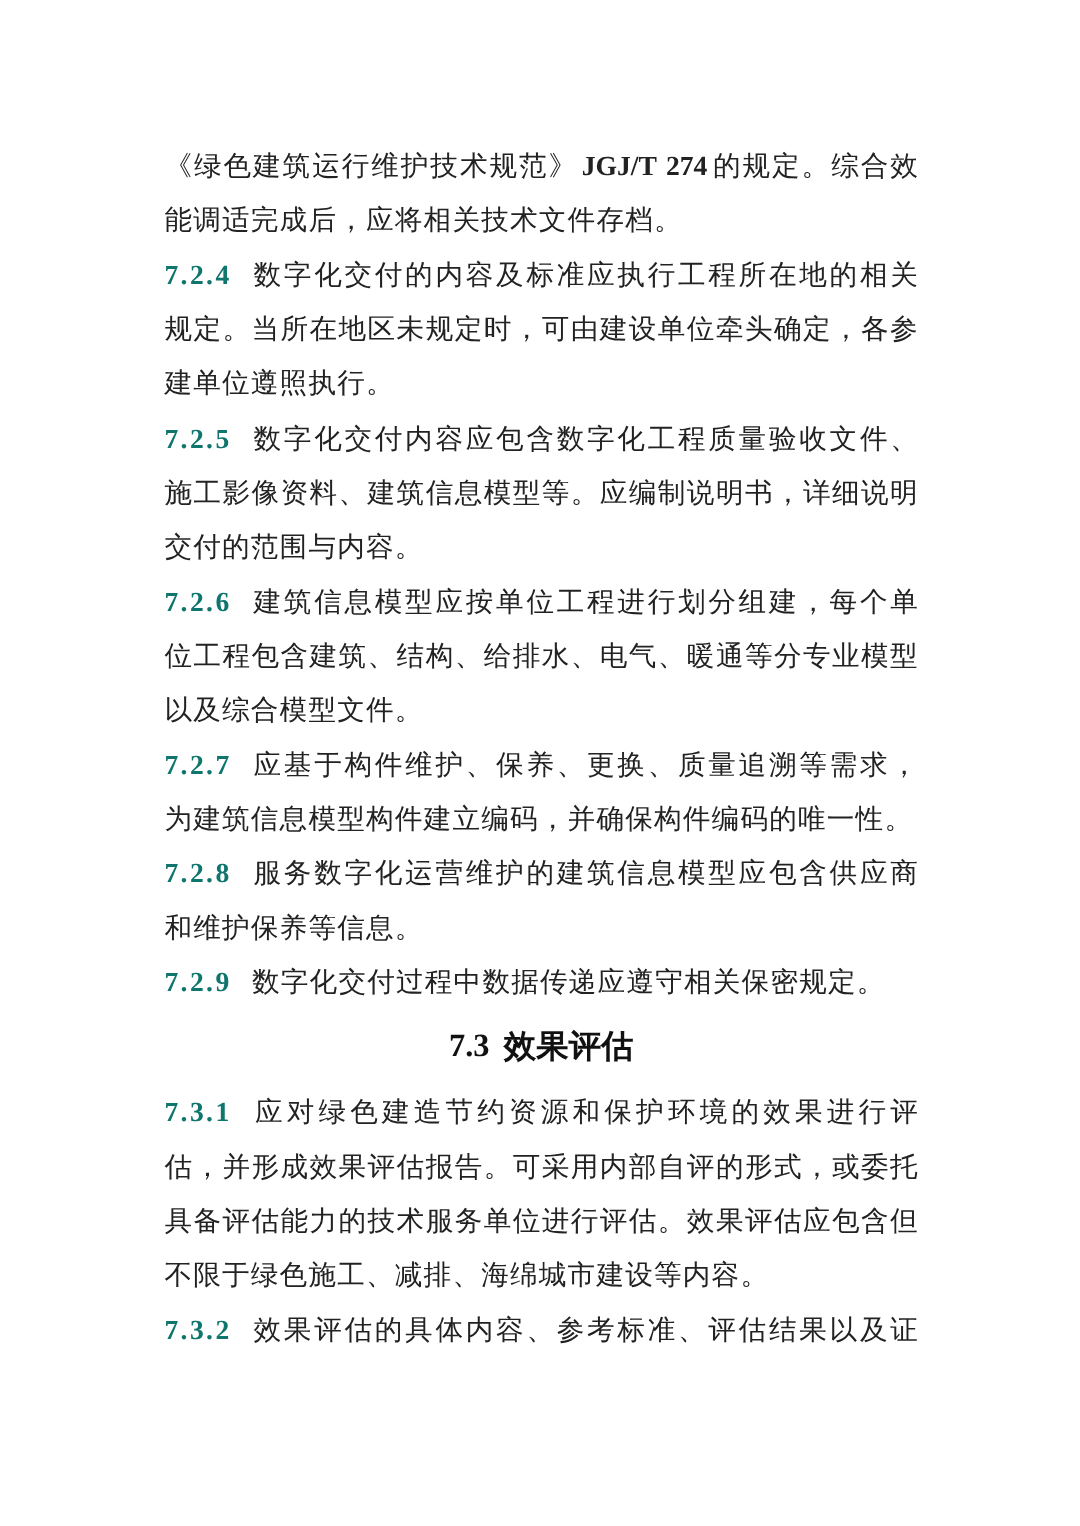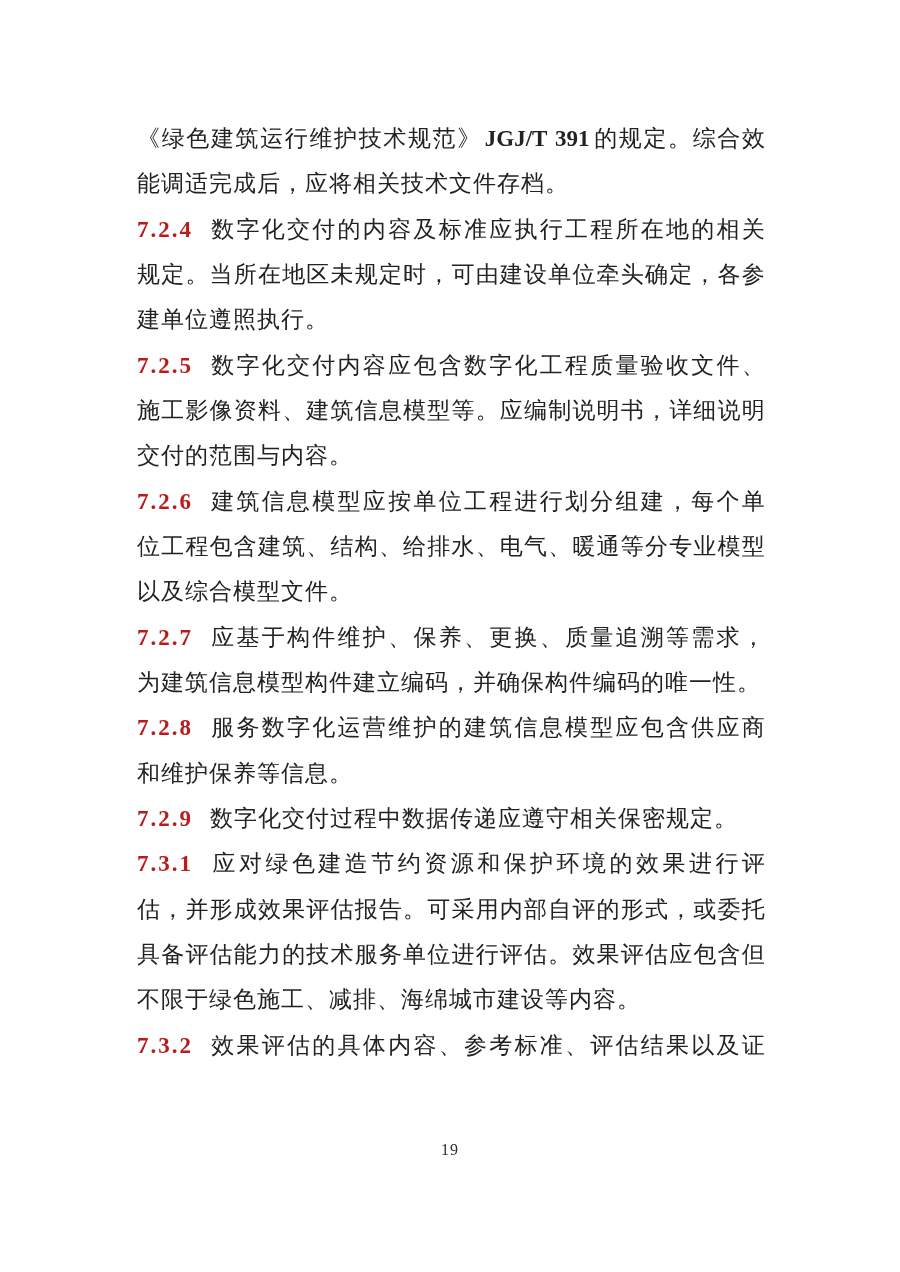--- a/index.html
+++ b/index.html
@@ -30,21 +30,21 @@
     line-height: 1;
     white-space: nowrap;
   }
   .line.just { justify-content: space-between; }
   .line.left { justify-content: flex-start; column-gap: 1px; }
   .line span { flex: 0 0 auto; }
   .num {
     font-weight: 700;
     letter-spacing: 2px;
     padding-right: 16px;
-    color: #b91c1c;
+    color: #0f766e;
   }
   .lat { margin: 0 3px; font-weight: bold; }
   .heading {
     height: 45px;
     margin: 8px 0 10px 0;
     display: flex;
     justify-content: center;
     align-items: center;
     column-gap: 12px;
     font-size: 27px;
@@ -77,21 +77,21 @@
         <span>运</span>
         <span>行</span>
         <span>维</span>
         <span>护</span>
         <span>技</span>
         <span>术</span>
         <span>规</span>
         <span>范</span>
         <span>》</span>
         <span class="lat">JGJ/T</span>
-        <span class="lat">391</span>
+        <span class="lat">274</span>
         <span>的</span>
         <span>规</span>
         <span>定</span>
         <span>。</span>
         <span>综</span>
         <span>合</span>
         <span>效</span>
       </div>
     <div class="line left">
         <span>能</span>
@@ -412,20 +412,24 @@
         <span>守</span>
         <span>相</span>
         <span>关</span>
         <span>保</span>
         <span>密</span>
         <span>规</span>
         <span>定</span>
         <span>。</span>
       </div>
 
+    <div class="heading">
+      <span>7.3</span>
+      <span>效果评估</span>
+    </div>
 
     <div class="line just">
         <span class="num">7.3.1</span>
         <span>应</span>
         <span>对</span>
         <span>绿</span>
         <span>色</span>
         <span>建</span>
         <span>造</span>
         <span>节</span>
@@ -544,14 +548,13 @@
         <span>估</span>
         <span>结</span>
         <span>果</span>
         <span>以</span>
         <span>及</span>
         <span>证</span>
       </div>
 
   </div>
 
-  <div class="footer">19</div>
 </div>
 
 </body></html>

